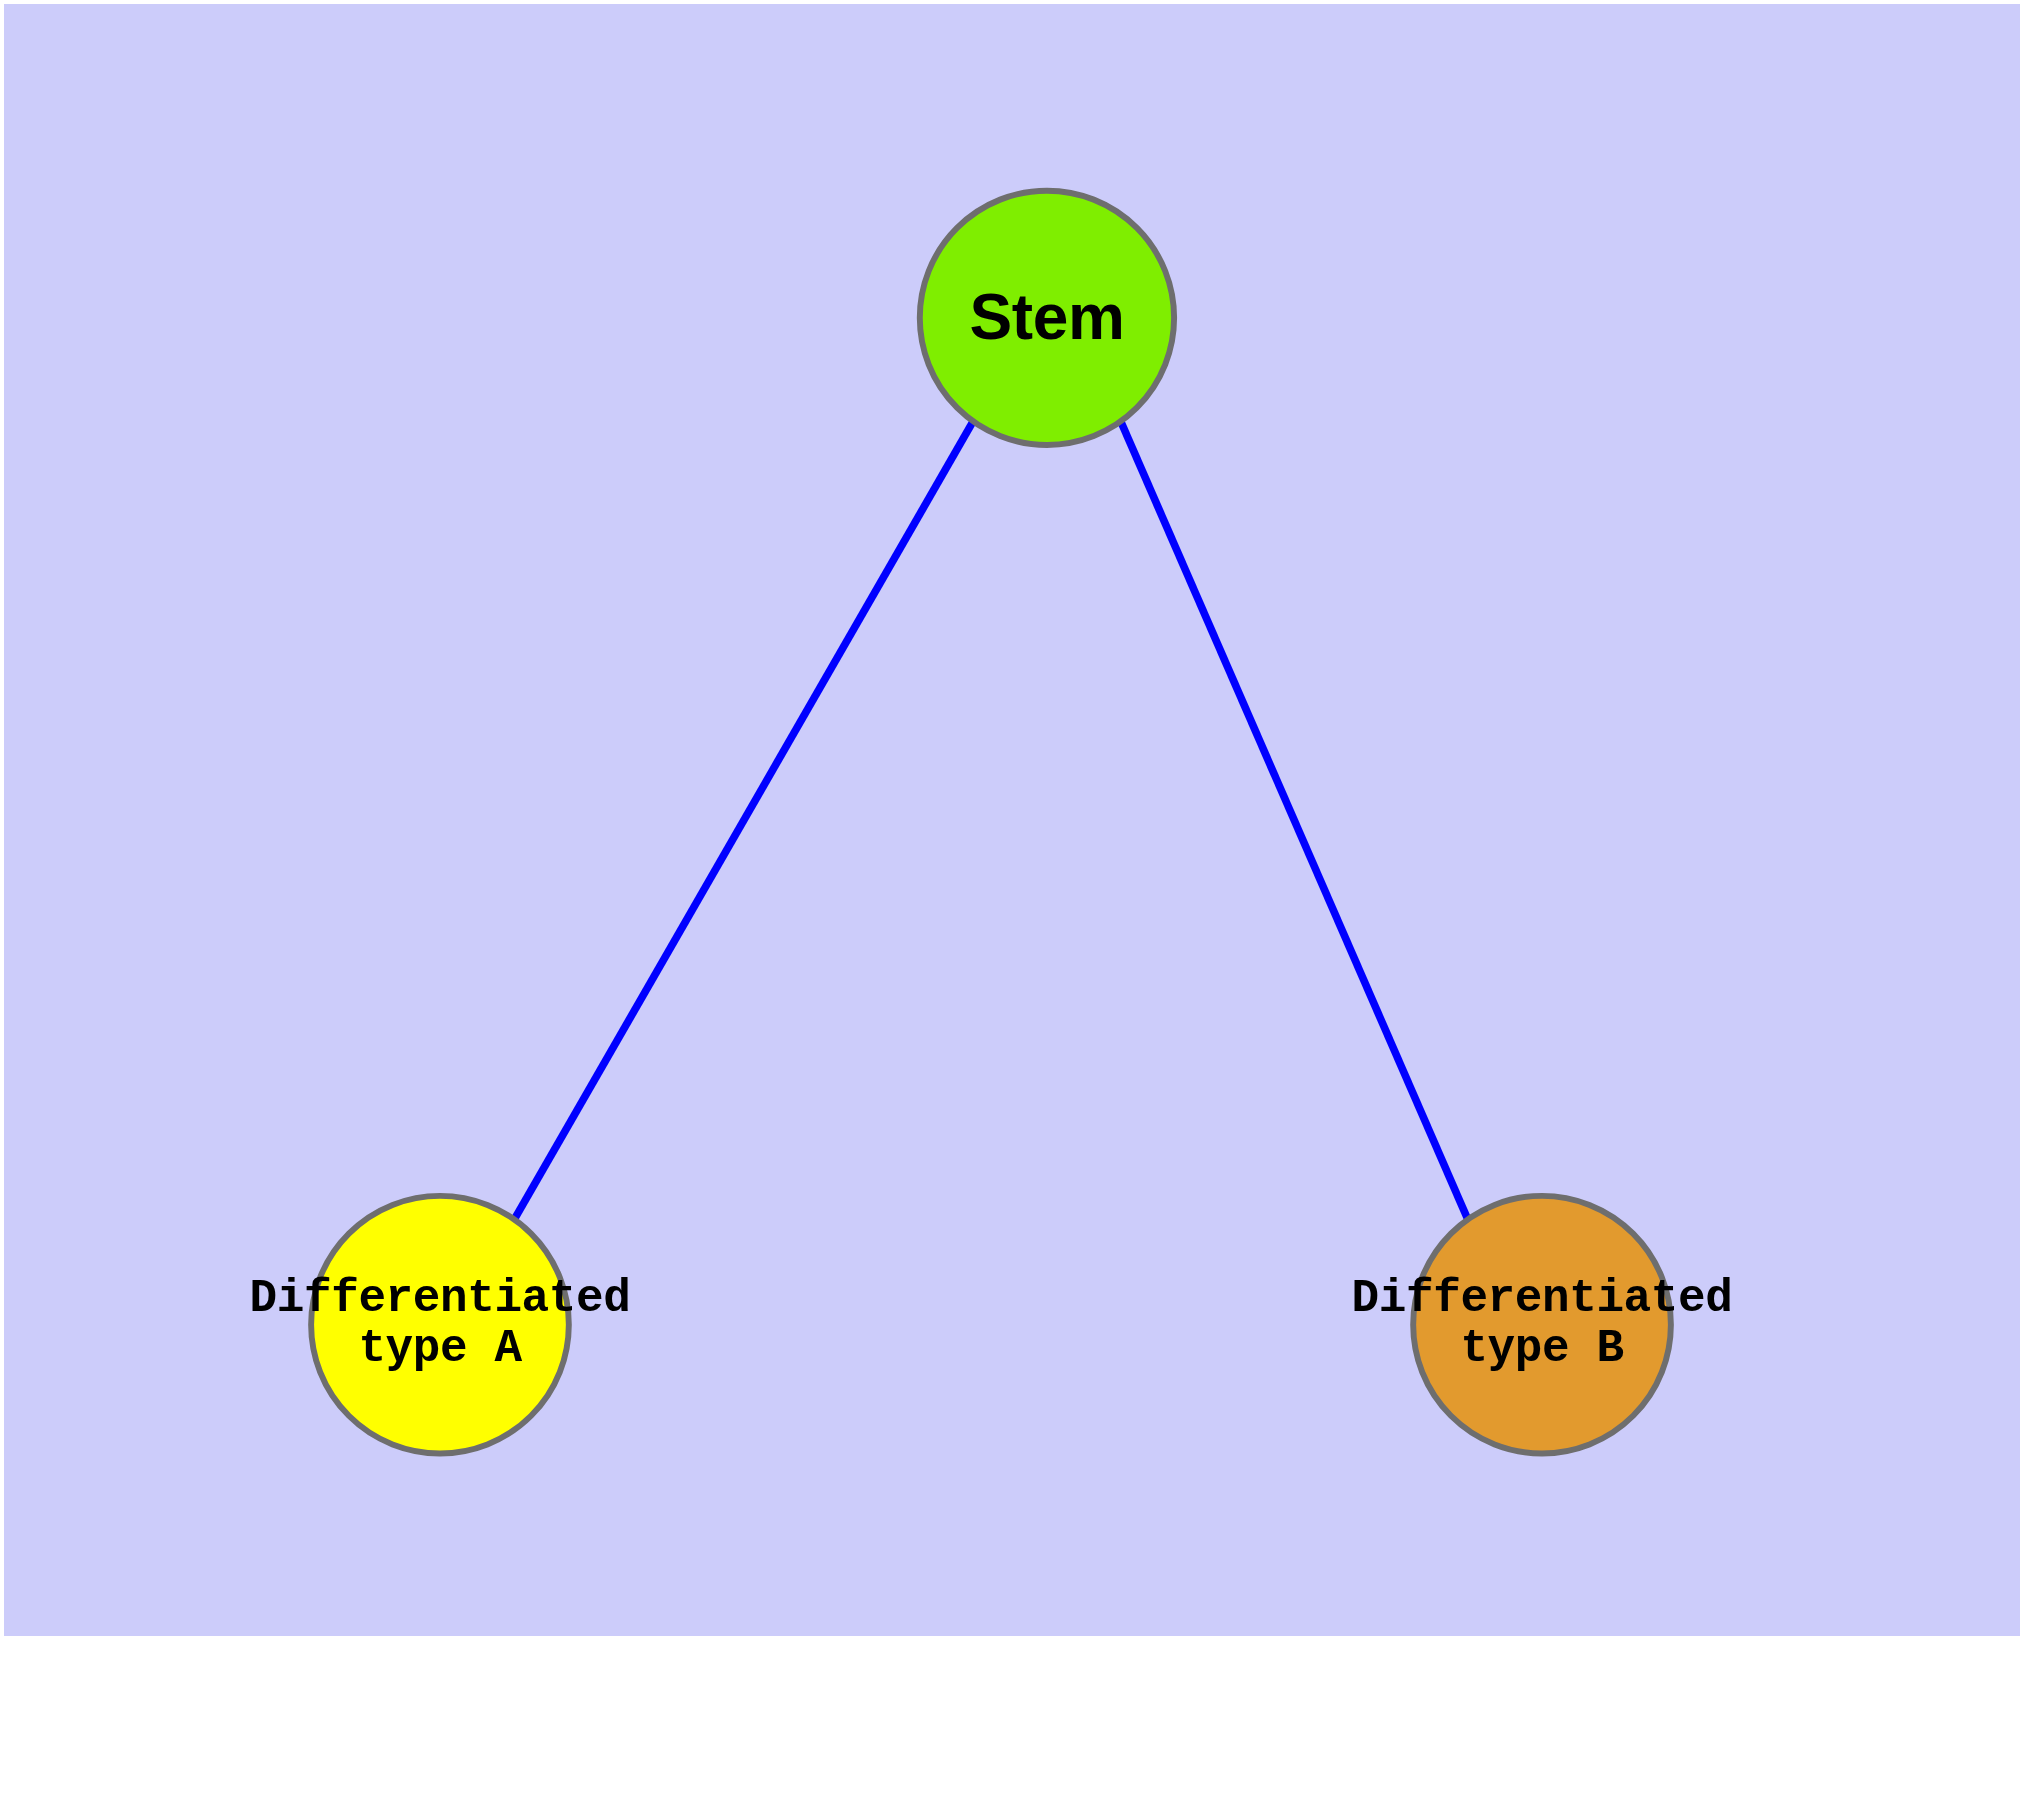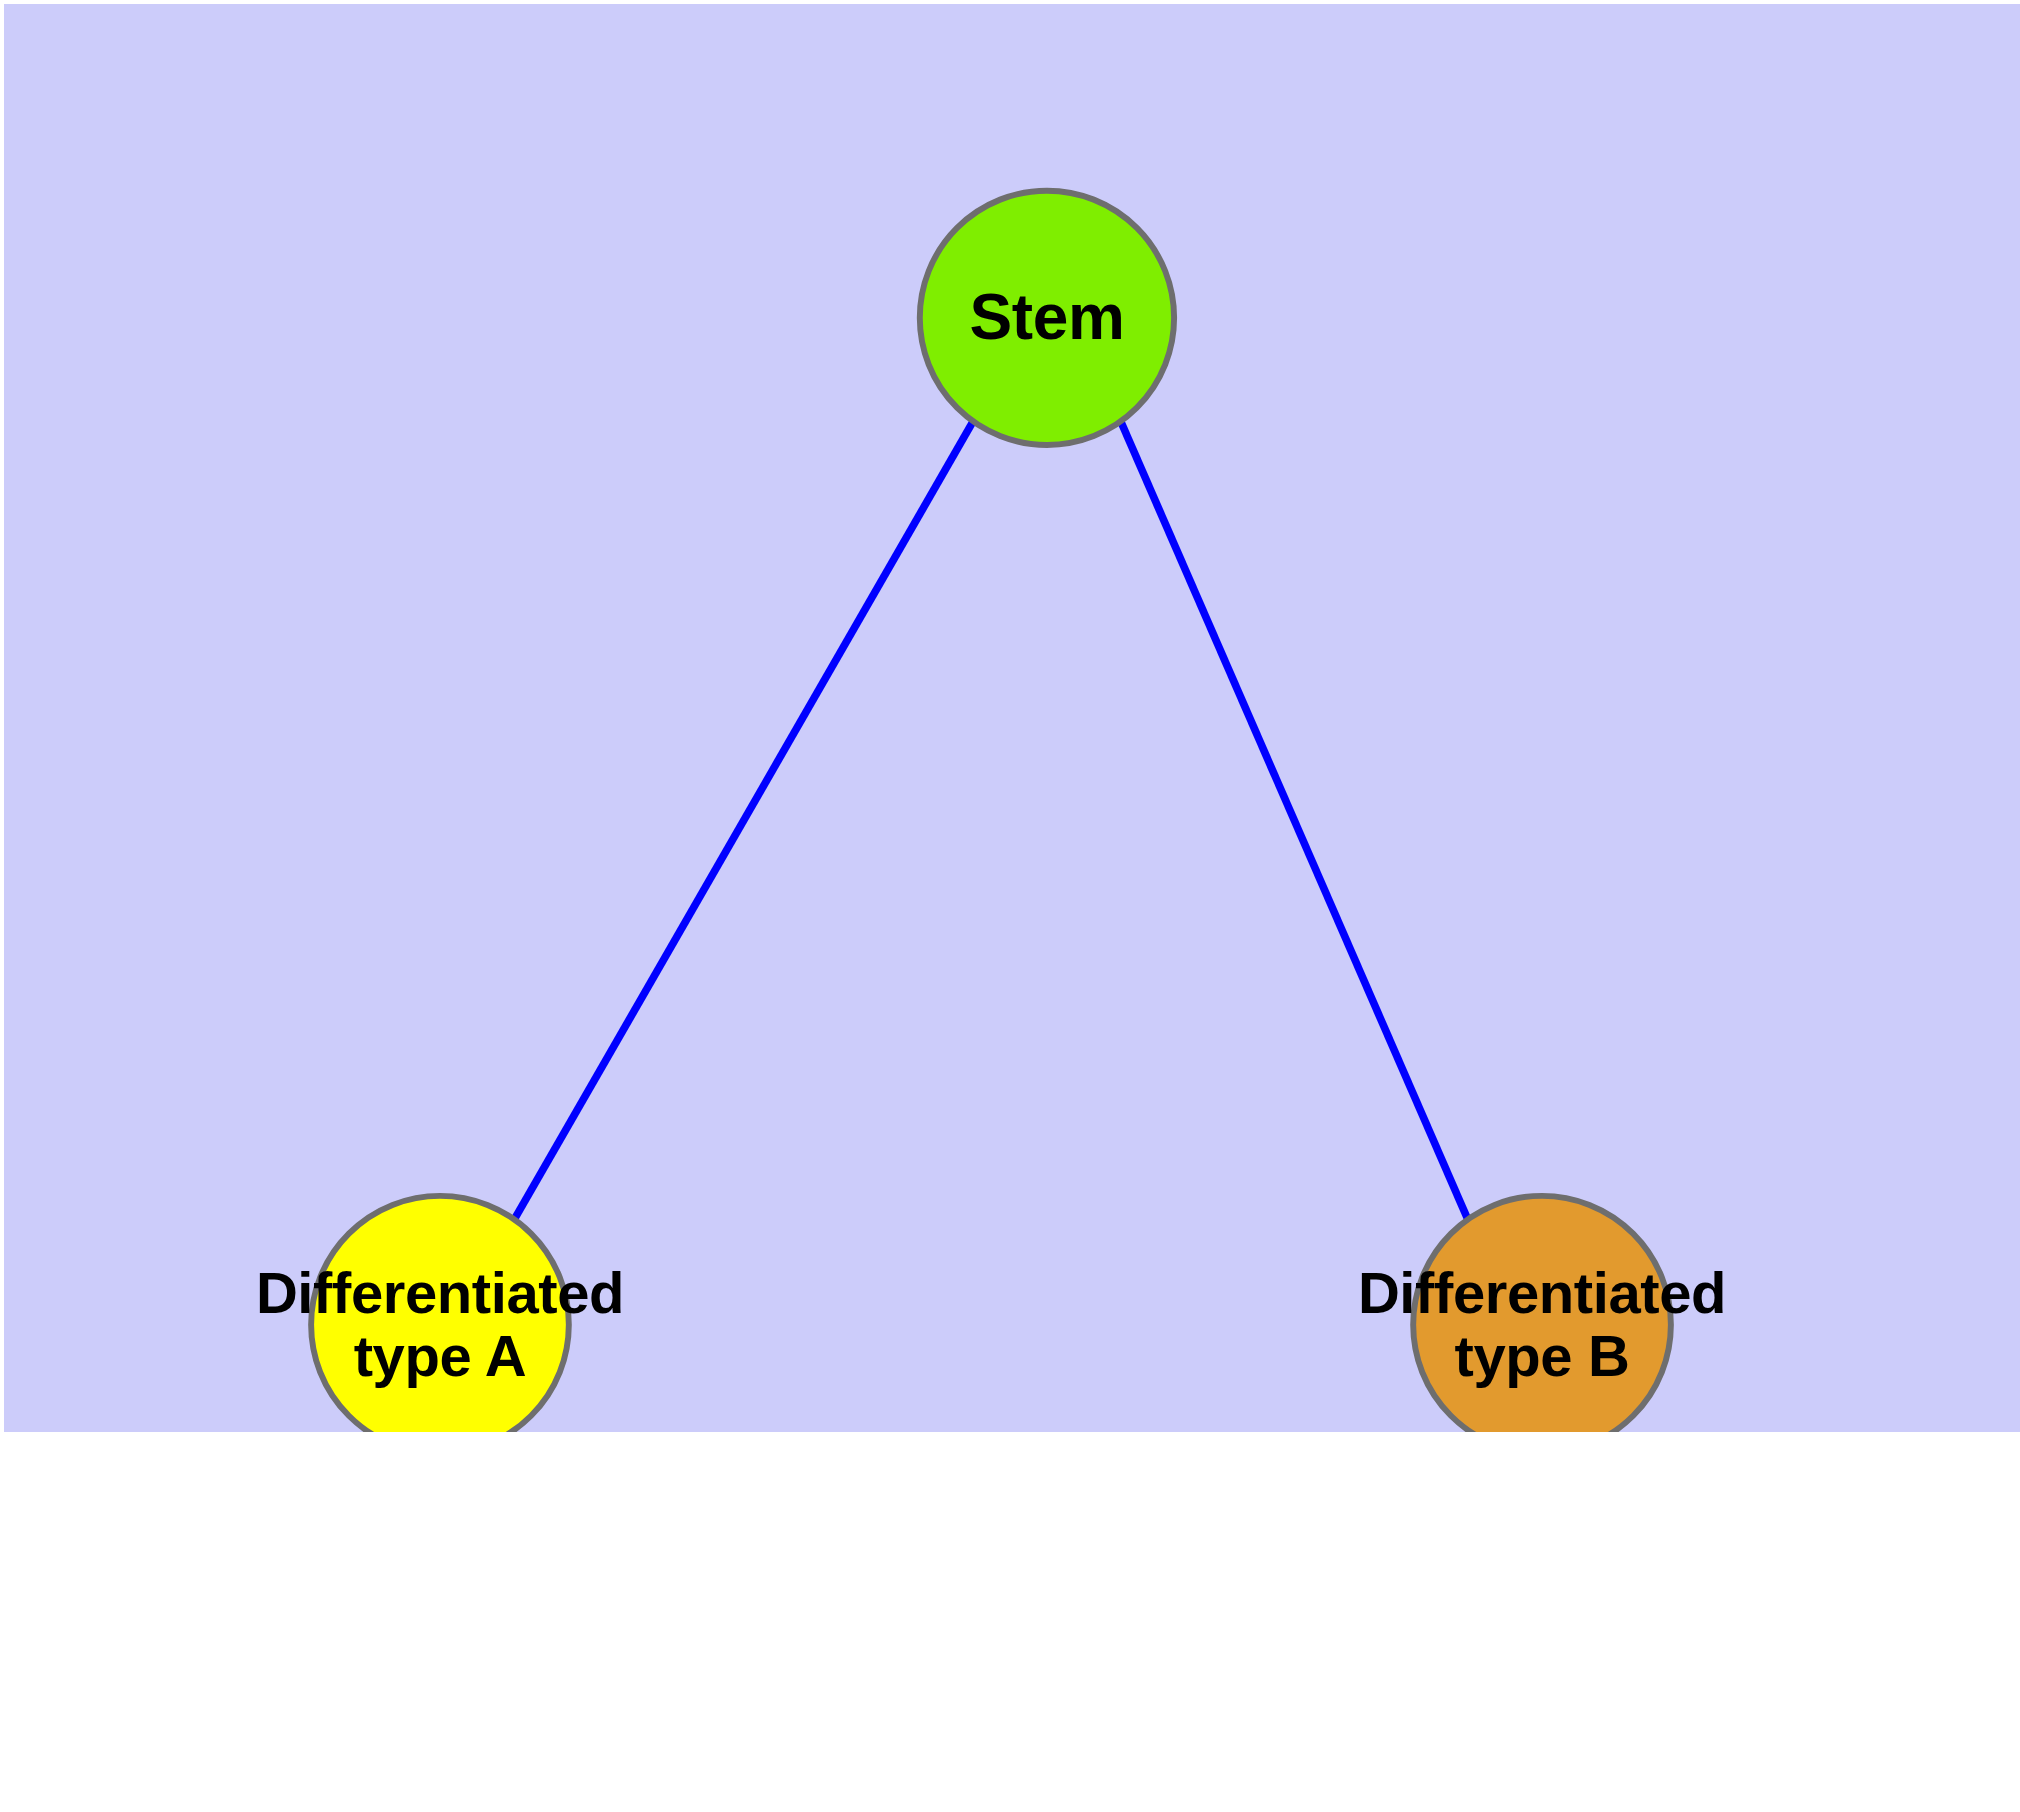--- a/index.html
+++ b/index.html
@@ -3,21 +3,21 @@
 <meta charset="utf-8">
 <style>
   html, body {
     margin: 0;
     padding: 0;
     background: #ffffff;
   }
   #stage {
     position: relative;
     width: 2021px;
-    height: 1432px;
+    height: 1636px;
     overflow: hidden;
     background: #ffffff;
     font-family: "Liberation Sans", sans-serif;
   }
   #canvas-bg {
     position: absolute;
     left: 4.2px;
     top: 4.2px;
     width: 2016px;
     height: 1808px;
@@ -35,21 +35,21 @@
     color: #000000;
     font-weight: bold;
     font-size: 64px;
     line-height: 1.08;
     text-align: center;
     white-space: pre;
     letter-spacing: -0.4px;
     transform: translate(-50%, -50%);
     pointer-events: none;
   }
-  .node-label.two-line { font-size: 58px; }
+  .node-label.two-line { font-size: 46px; font-family: Liberation Mono, monospace; }
 </style>
 </head>
 <body>
 
 <div id="stage">
 
   <div id="canvas-bg" style="background: rgb(204, 204, 250);"></div>
 
   <svg id="graph-svg" viewBox="0 0 2384 2138" preserveAspectRatio="none">
 

